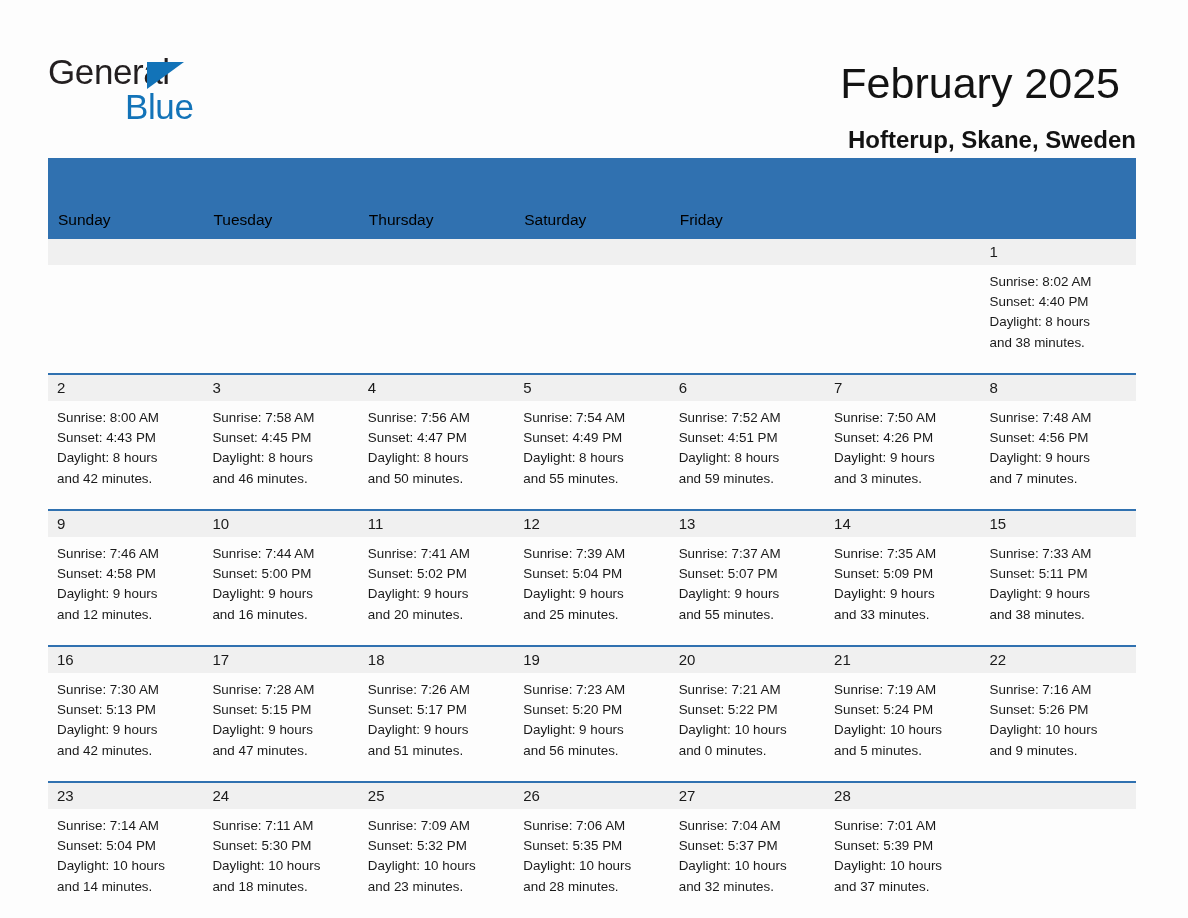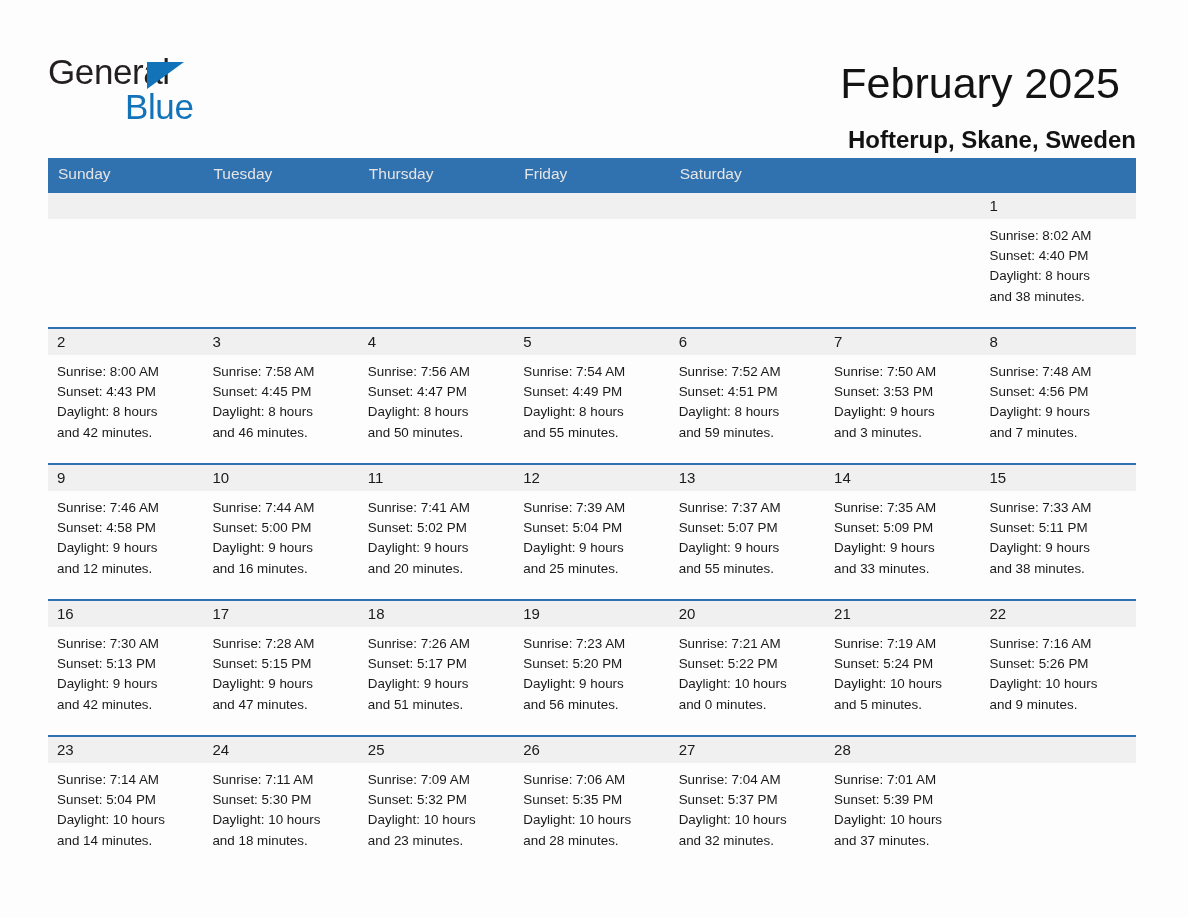--- a/index.html
+++ b/index.html
@@ -94,24 +94,25 @@
     width: 1088px;
   }
   .cal-row {
     display: flex;
     width: 100%;
   }
   .cal-head {
     background: #3071b0;
   }
   .cal-head .cell {
-    color: #e5e5e5;
+    color: #000000;
     font-size: 15.5px;
     padding: 7px 0 8px 10px;
     box-sizing: border-box;
+    margin-top: 46px;
   }
   .cell {
     width: 155.43px;
     flex: 0 0 155.43px;
     box-sizing: border-box;
   }
   .week {
     border-top: 2px solid #3071b0;
     margin-top: 9px;
   }
@@ -163,22 +164,22 @@
       <h2 class="cal-subtitle">Hofterup, Skane, Sweden</h2>
     </div>
 
   </div>
 
   <div class="calendar">
     <div class="cal-row cal-head" id="weekday-row">
         <div class="cell">Sunday</div>
         <div class="cell">Tuesday</div>
         <div class="cell">Thursday</div>
+        <div class="cell">Saturday</div>
         <div class="cell">Friday</div>
-        <div class="cell">Saturday</div>
       </div>
     <div id="weeks-container">
         <div class="cal-row week">
           <div class="cell empty">
             <div class="daynum"></div>
             <div class="lines"></div>
           </div>
           <div class="cell empty">
             <div class="daynum"></div>
             <div class="lines"></div>
@@ -252,21 +253,21 @@
               <div>Sunrise: 7:52 AM</div>
               <div>Sunset: 4:51 PM</div>
               <div>Daylight: 8 hours</div>
               <div>and 59 minutes.</div>
             </div>
           </div>
           <div class="cell">
             <div class="daynum">7</div>
             <div class="lines">
               <div>Sunrise: 7:50 AM</div>
-              <div>Sunset: 3:53 PM</div>
+              <div>Sunset: 4:26 PM</div>
               <div>Daylight: 9 hours</div>
               <div>and 3 minutes.</div>
             </div>
           </div>
           <div class="cell">
             <div class="daynum">8</div>
             <div class="lines">
               <div>Sunrise: 7:48 AM</div>
               <div>Sunset: 4:56 PM</div>
               <div>Daylight: 9 hours</div>

